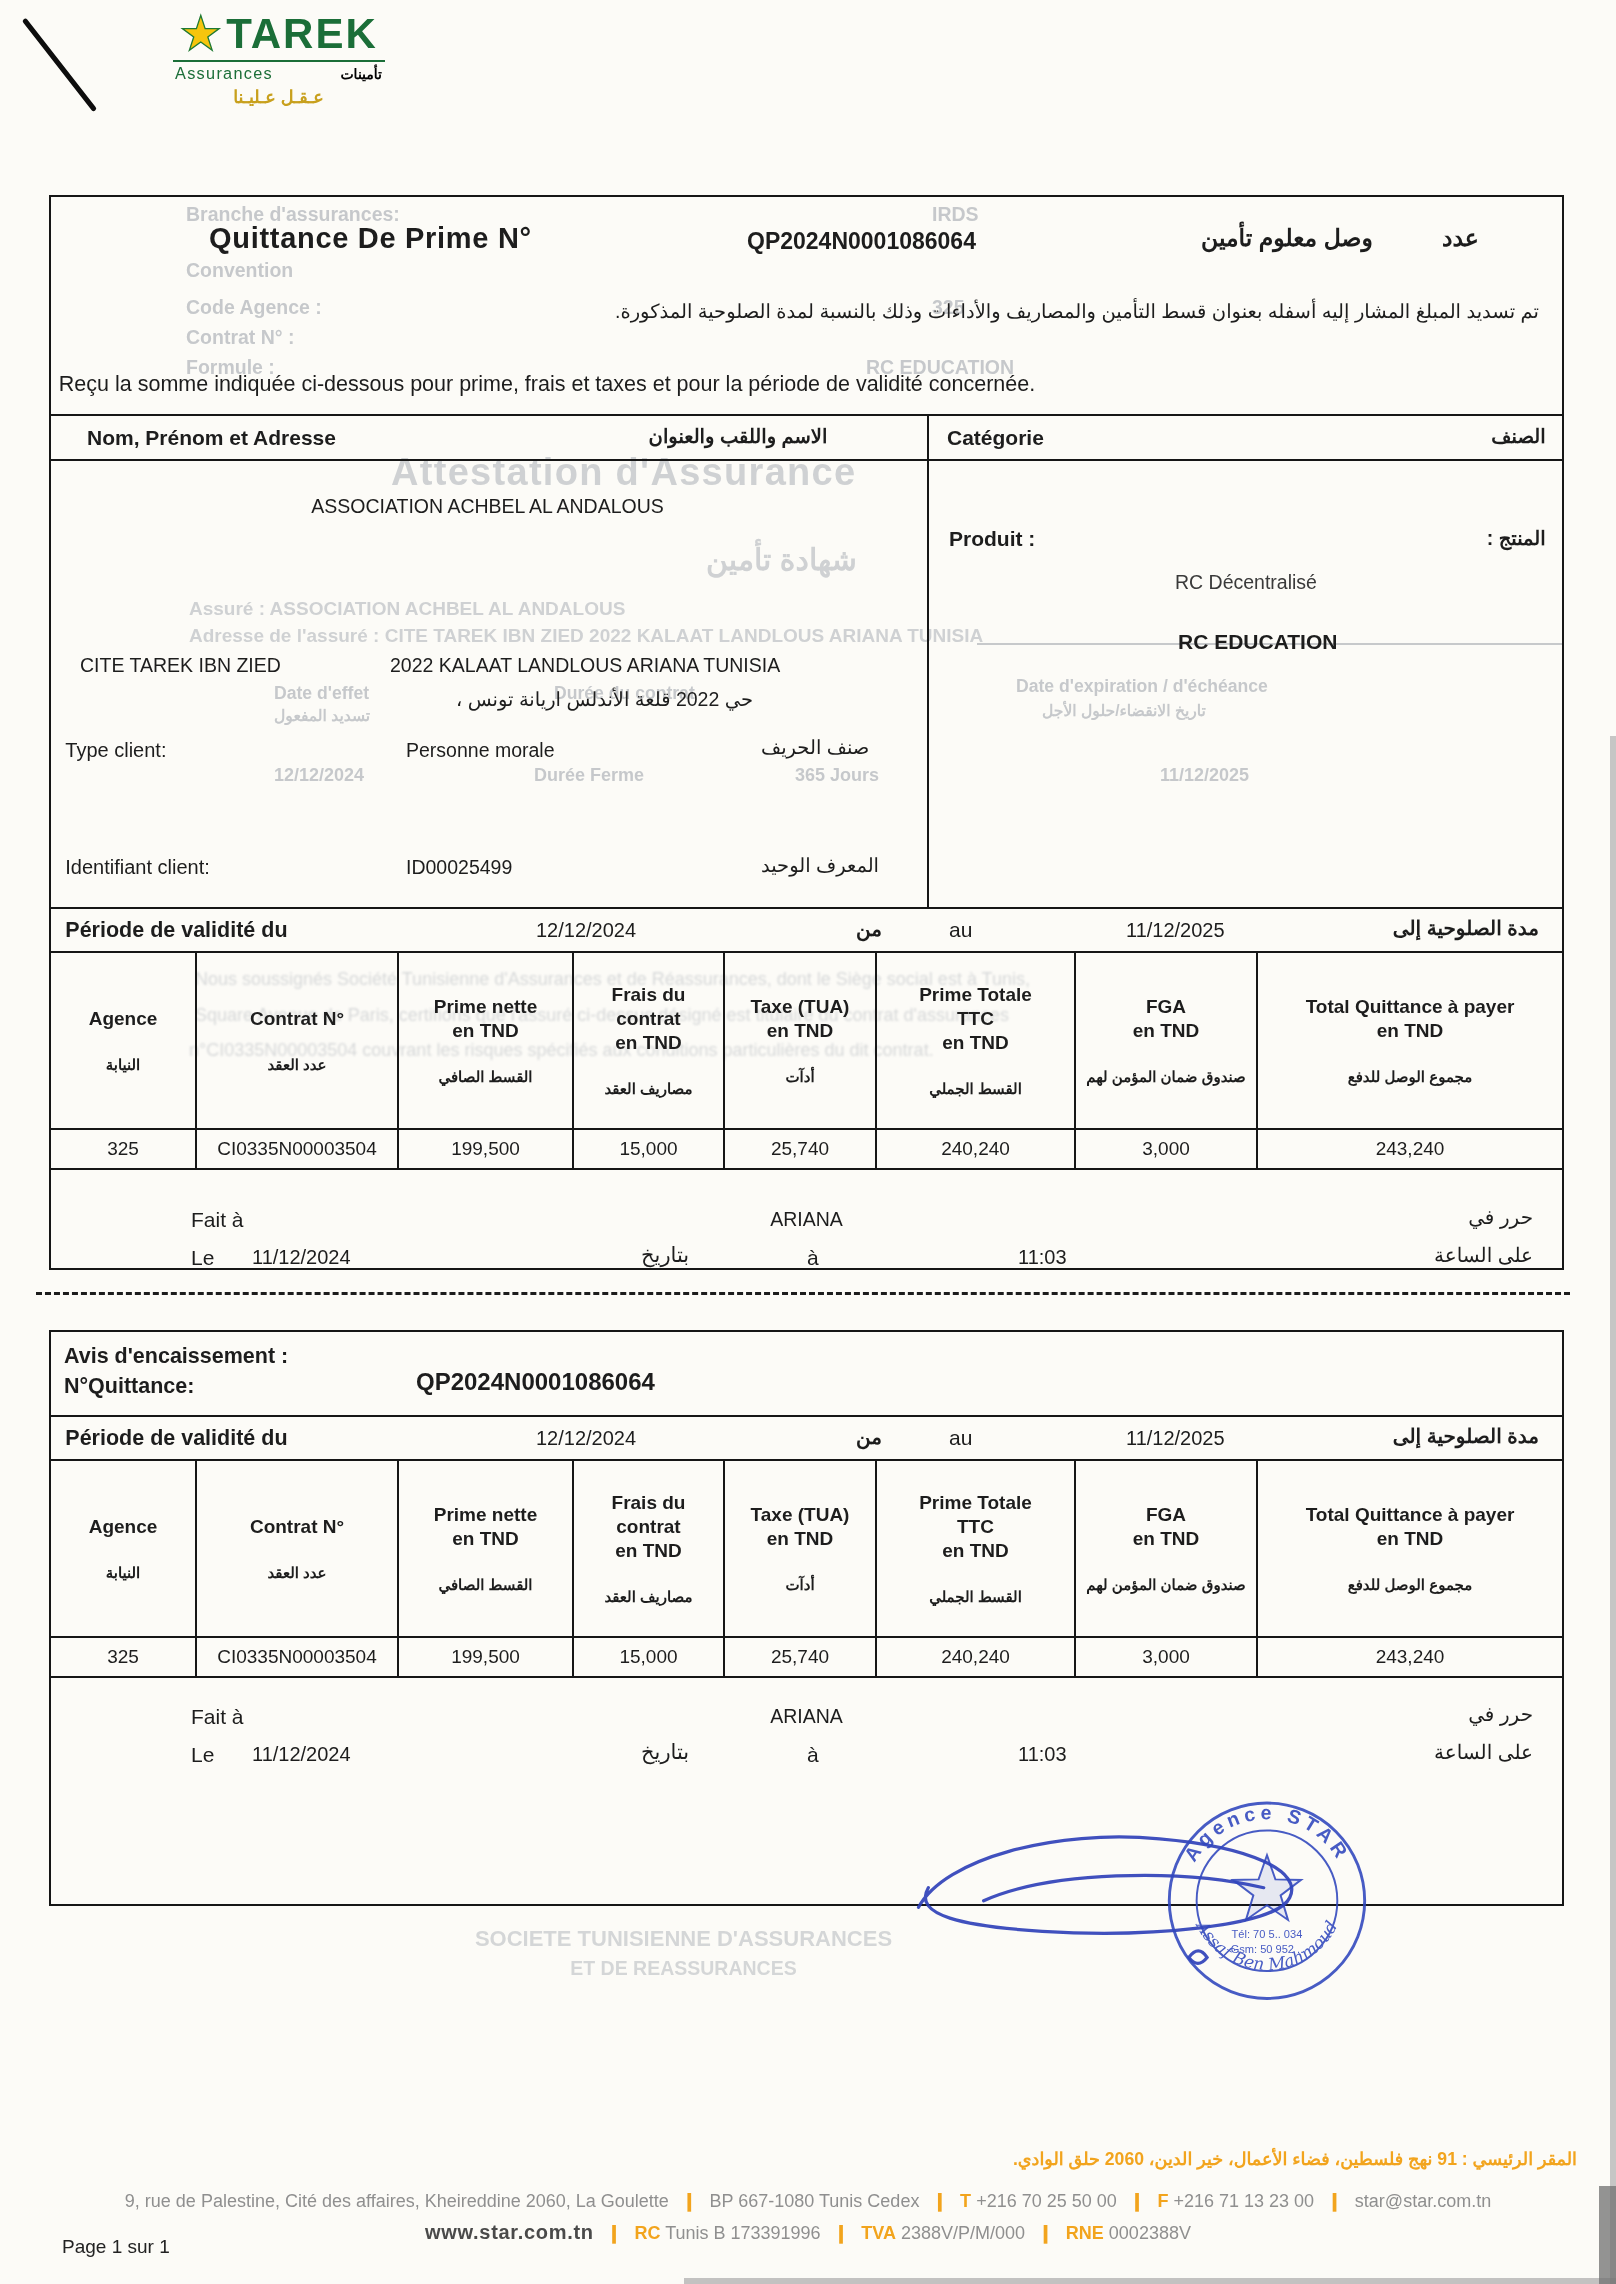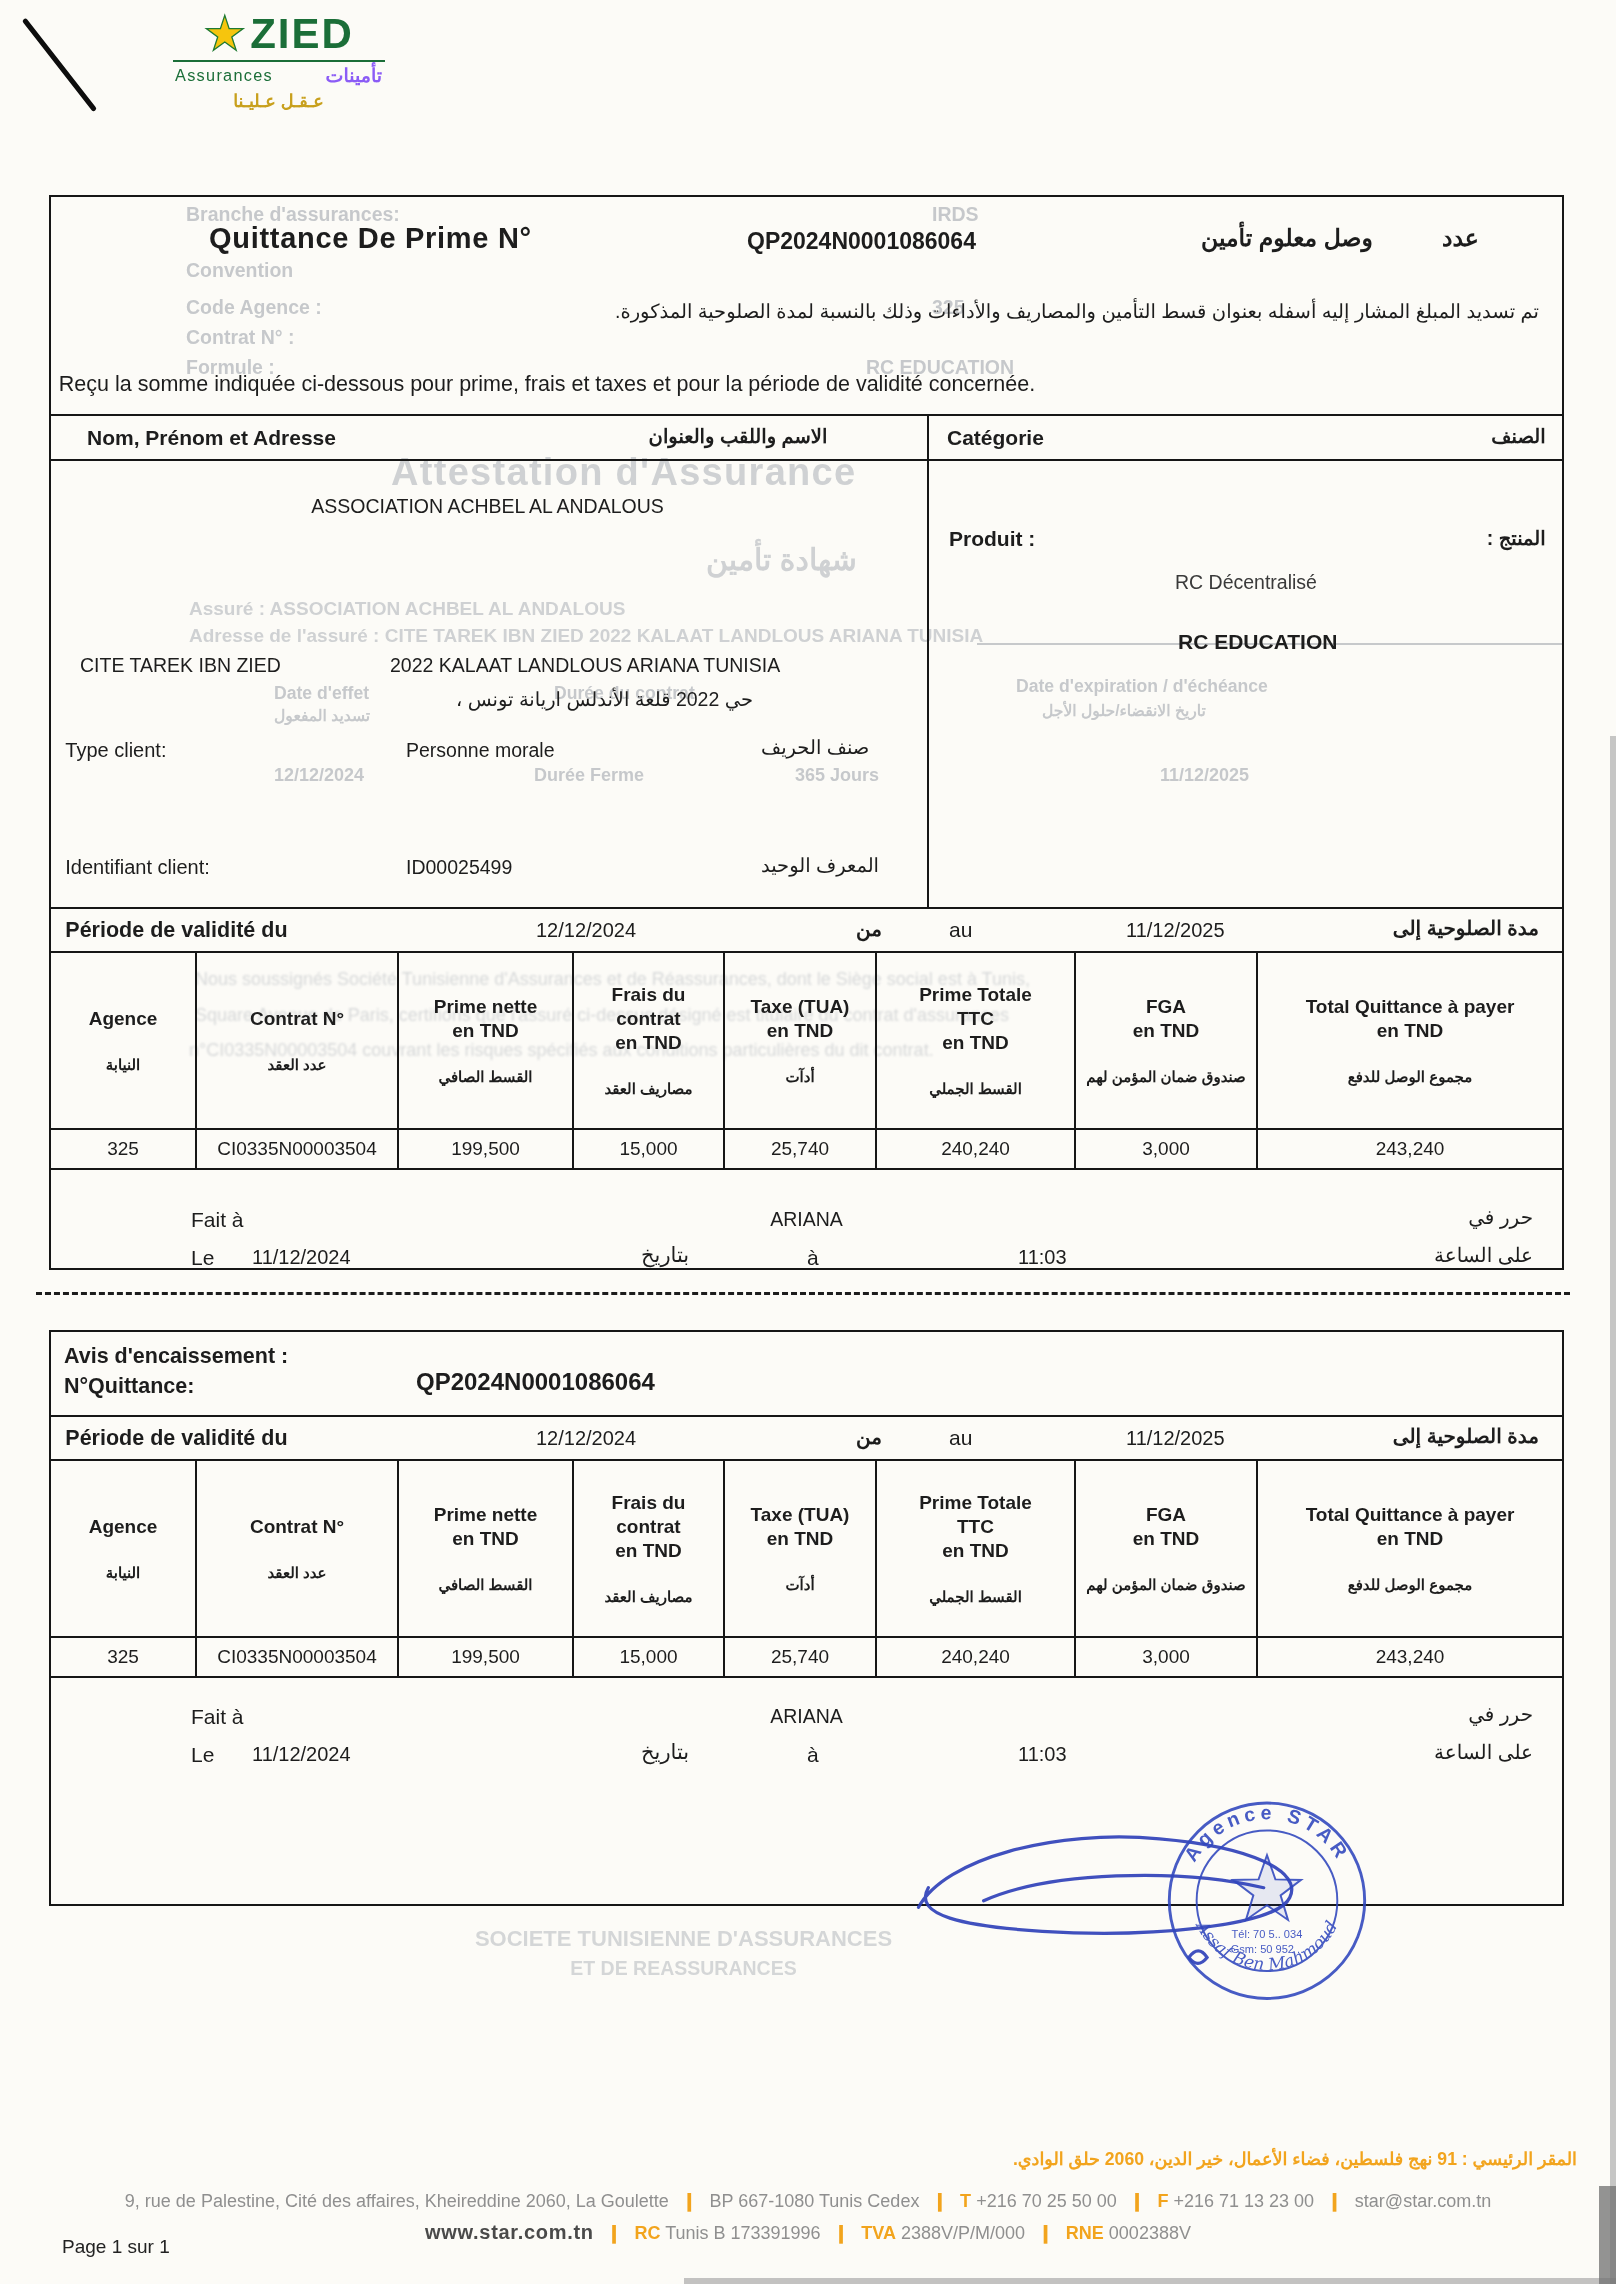--- a/index.html
+++ b/index.html
@@ -19,21 +19,21 @@
   .corner-br { position:absolute; right:0; bottom:0; width:17px; height:98px; background:#707070; opacity:.75; }
 
   
   .logo { position:absolute; left:166px; top:10.4px; width:225px; text-align:center; }
   .logo-top { display:flex; align-items:center; justify-content:center; gap:3.9px; }
   .logo-star { color:#f6c50d; font-size:48px; line-height:1; -webkit-text-stroke:1.3px #1f7a33; }
   .logo-brand { color:#1b6e38; font-weight:bold; font-size:42px; letter-spacing:2px; }
   .logo-rule { height:2px; background:#1b6e38; margin:1.3px 6.5px 2.6px 6.5px; }
   .logo-sub { display:flex; justify-content:space-between; padding:0 9px; align-items:center; }
   .logo-assur { color:#1b6e38; font-size:16.3px; letter-spacing:1.3px; }
-  .logo-arword { color:#8b5cf6; font-size:19px; font-weight:bold; direction:rtl; }
+  .logo-arword { color:#000000; font-size:14px; font-weight:bold; direction:rtl; }
   .logo-tagline { color:#c8a01d; font-size:17.6px; font-weight:bold; margin-top:3.9px; letter-spacing:1.3px; direction:rtl; }
 
   
   .ghost { position:absolute; color:#9aa0a8; opacity:.55; filter:blur(0.5px); font-weight:bold; white-space:nowrap; }
   .g-f1 { left:186px; top:203px; font-size:19.5px; }
   .g-f1v { left:932px; top:203px; font-size:19.5px; }
   .g-f2 { left:186px; top:259px; font-size:19.5px; }
   .g-f3 { left:186px; top:296px; font-size:19.5px; }
   .g-f3v { left:932px; top:296px; font-size:19.5px; }
   .g-f4 { left:186px; top:326px; font-size:19.5px; }
@@ -161,21 +161,21 @@
 </head>
 <body>
 
 <div class="page">
 
   <div class="pen-mark"></div>
 
   <div class="logo">
     <div class="logo-top">
       <span class="logo-star">★</span>
-      <span class="logo-brand">ZIED</span>
+      <span class="logo-brand">TAREK</span>
     </div>
     <div class="logo-rule"></div>
     <div class="logo-sub">
       <span class="logo-assur">Assurances</span>
       <span class="logo-arword">تأمينات</span>
     </div>
     <div class="logo-tagline">عـقـل عـليـنا</div>
   </div>
 
   <div class="ghost g-f1">Branche d'assurances:</div>

